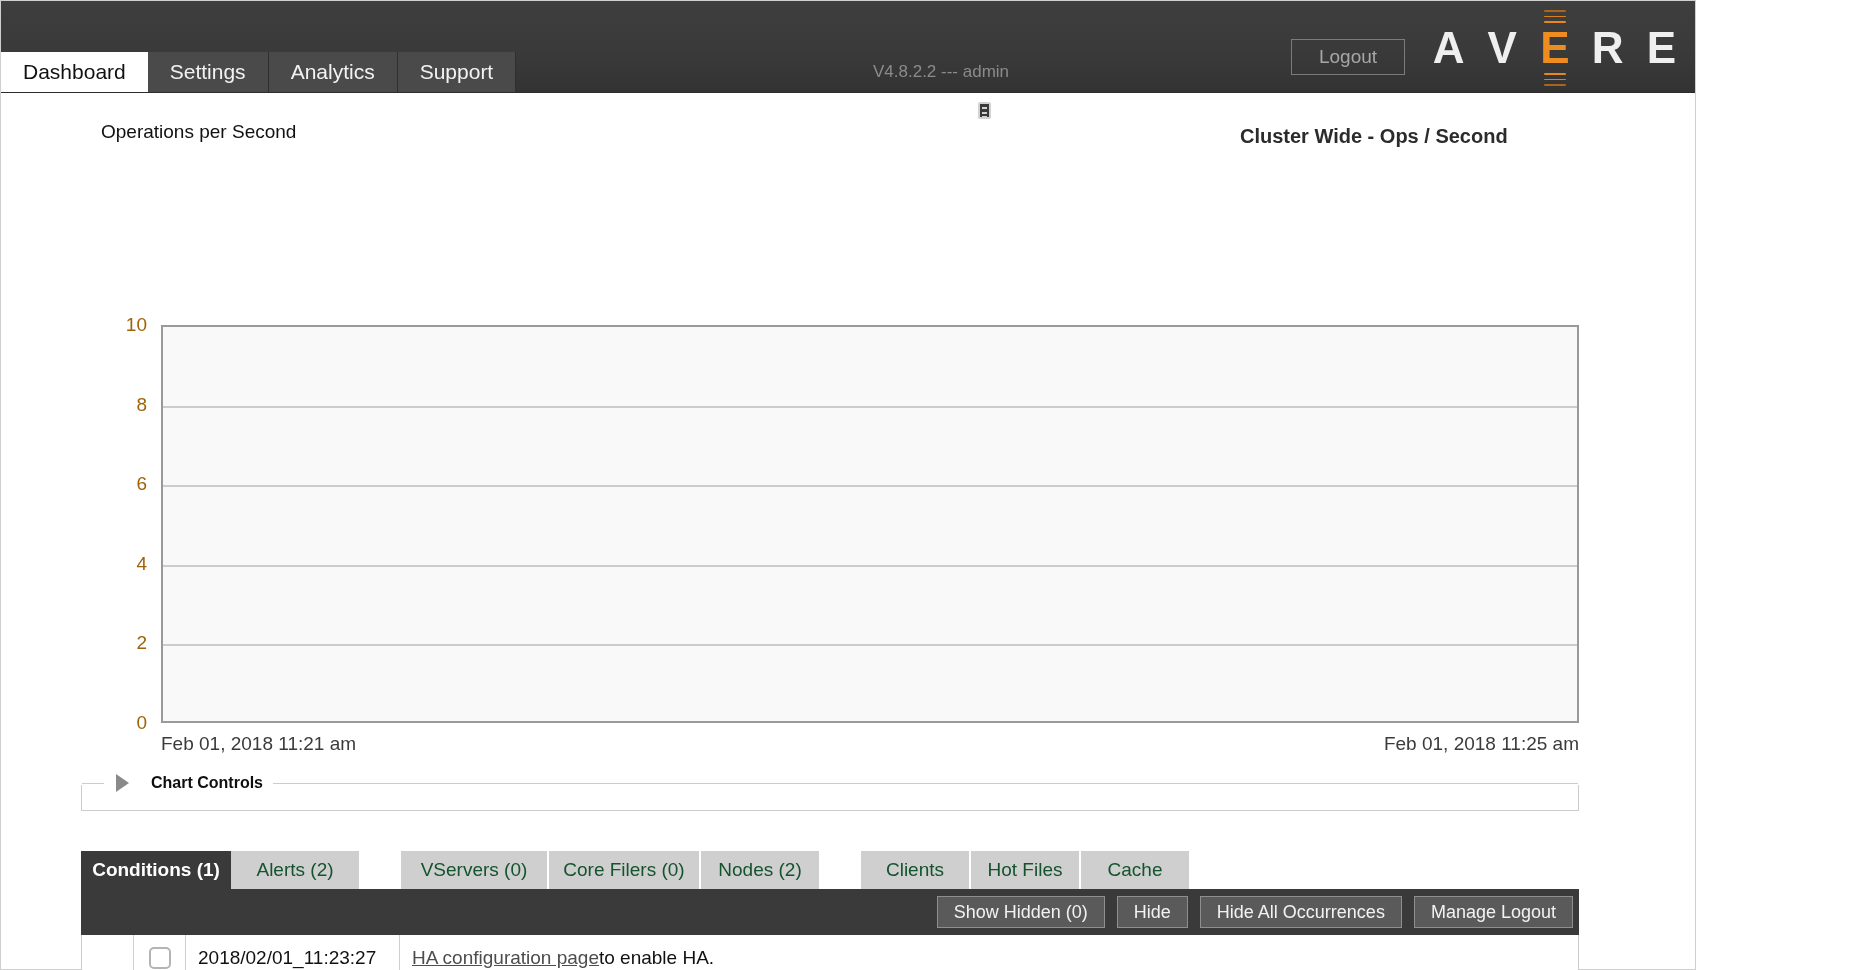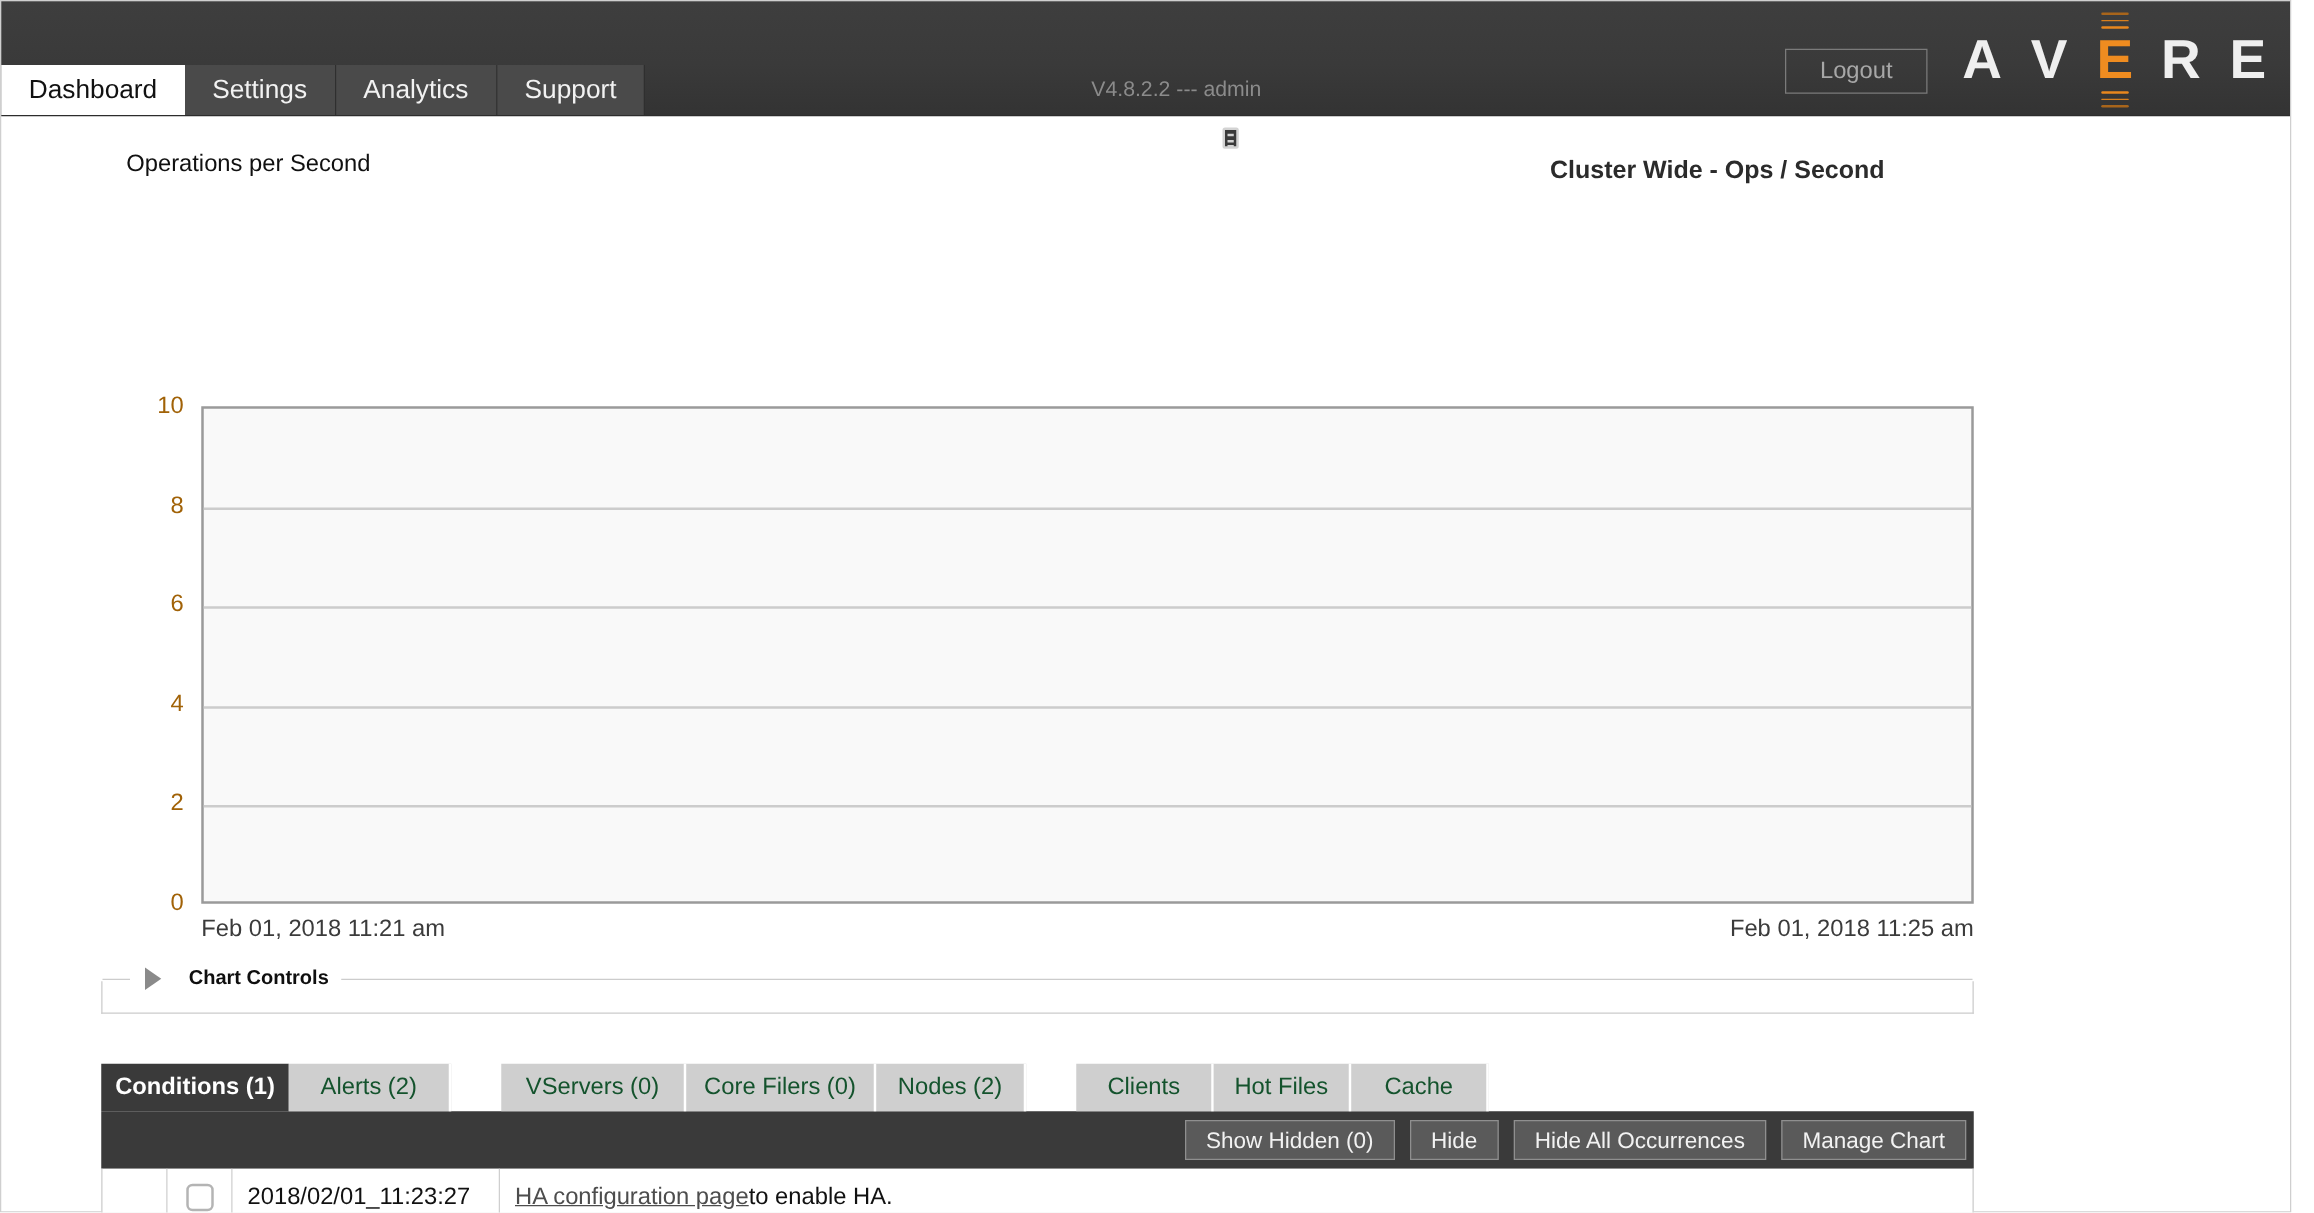--- a/index.html
+++ b/index.html
@@ -4,21 +4,21 @@
 <style>
   * { box-sizing: border-box; margin: 0; padding: 0; }
   html, body {
     width: 1851px; height: 970px;
     background: #ffffff;
     font-family: "Liberation Sans", sans-serif;
     overflow: hidden;
   }
   .page {
     position: relative;
-    width: 1833px; height: 970px;
+    width: 1696px; height: 970px;
     background: #ffffff;
     border: 1px solid #cfcfcf;
     text-decoration: underline;
   }
 
   
   .header {
     position: relative;
     height: 92px;
     background: linear-gradient(to bottom, #3e3e3e 0%, #3a3a3a 55%, #333333 100%);
@@ -384,21 +384,21 @@
           <div class="ptab-gap"></div>
           <div class="ptab" style="width: 110px;">Clients</div>
           <div class="ptab" style="width: 110px;">Hot Files</div>
           <div class="ptab" style="width: 110px;">Cache</div>
         </div>
 
       <div class="panel-toolbar">
         <div class="tbtn">Show Hidden (0)</div>
         <div class="tbtn">Hide</div>
         <div class="tbtn">Hide All Occurrences</div>
-        <div class="tbtn">Manage Chart</div>
+        <div class="tbtn">Manage Logout</div>
       </div>
 
       <div class="panel-table" id="ptable">
           <div class="trow">
             <div class="tcell c-spacer"></div>
             <div class="tcell c-check">
               <div class="chk"></div>
             </div>
             <div class="tcell c-time">2018/02/01_11:23:27</div>
             <div class="tcell c-msg">

